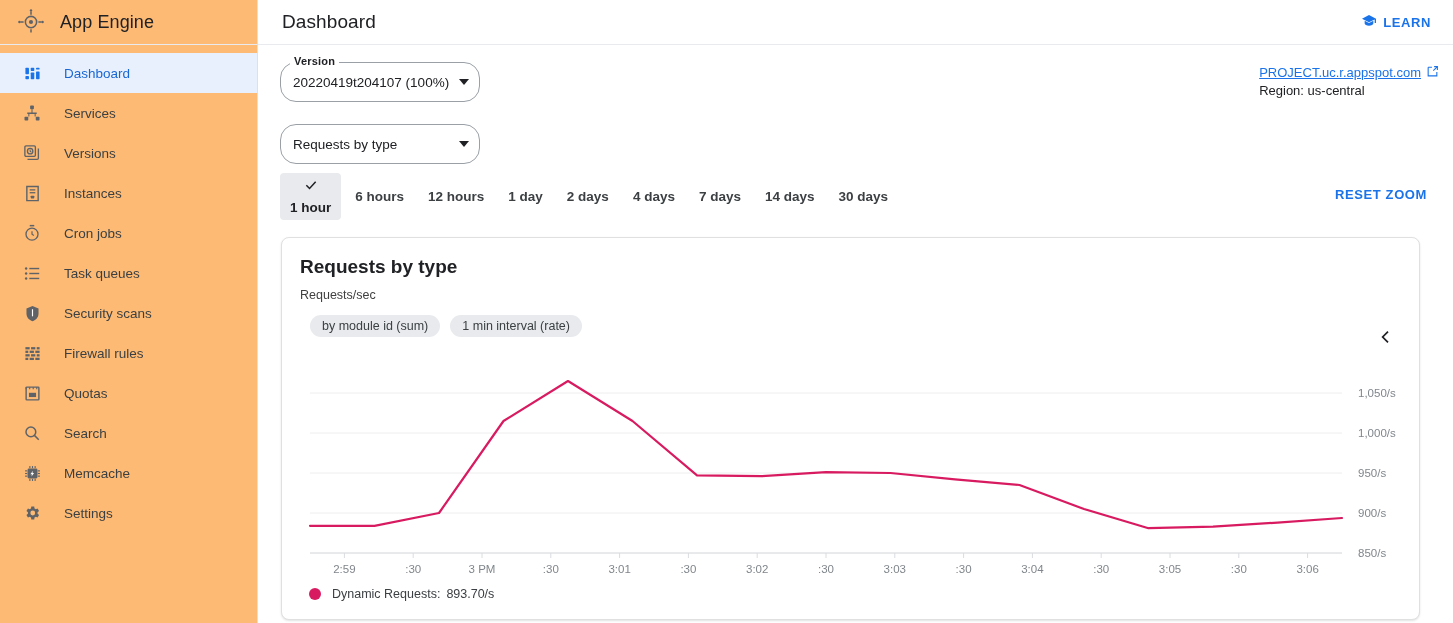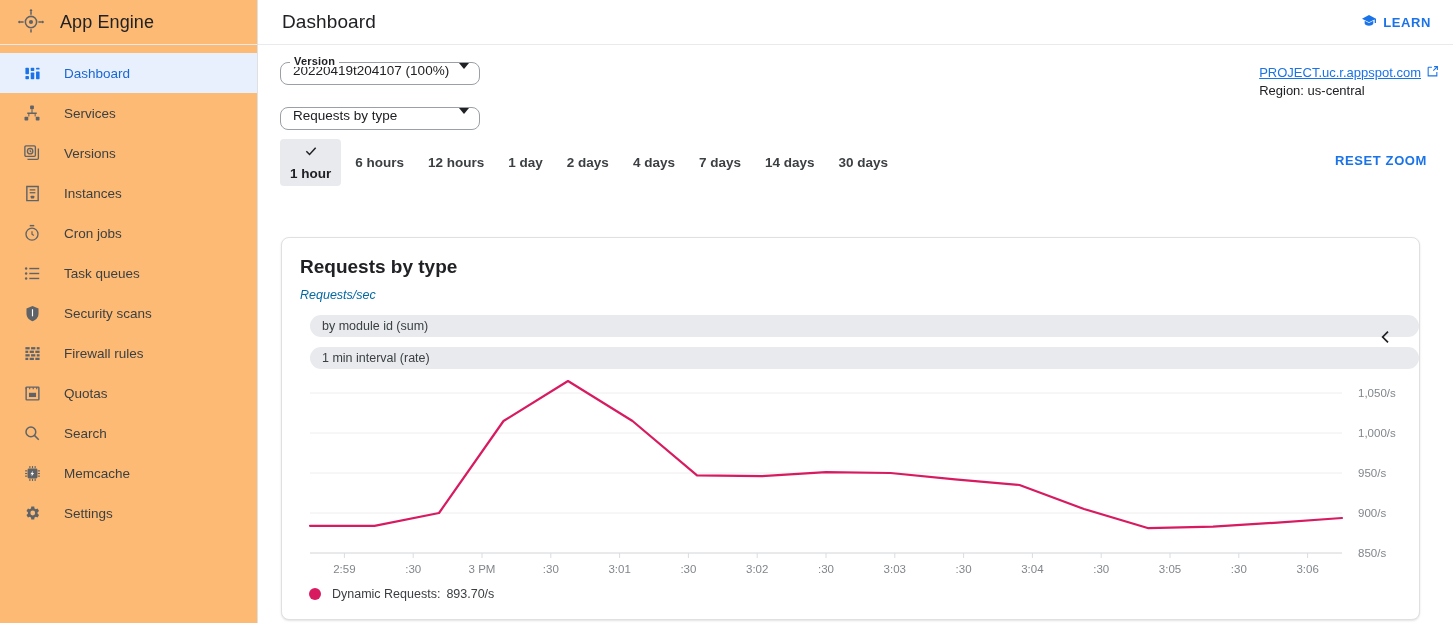--- a/index.html
+++ b/index.html
@@ -47,23 +47,23 @@
   .topbar-action {
     display: flex; align-items: center; gap: 6px; cursor: pointer;
     color: #1a73e8; font-size: 13px; font-weight: bold; letter-spacing: .6px;
     padding: 6px 8px;
   }
   .topbar-action.second { margin-left: 18px; }
 
   
   .controls { position: relative; padding: 17px 0 0 22px; }
   .select-outer {
-    position: relative; width: 200px; height: 23px;
-    border: 1px solid #9aa0a6; border-radius: 8px;
-    display: flex; padding: 0 10px 0 12px; cursor: pointer;
+    position: relative; width: 200px; height: 40px;
+    border: 1px solid #9aa0a6; border-radius: 16px;
+    display: flex; align-items: center; padding: 0 10px 0 12px; cursor: pointer;
     background: #fff;
   }
   .select-label {
     position: absolute; top: -8px; left: 9px; background: #fff;
     padding: 0 4px; font-size: 11px; color: #202124; font-weight: bold; letter-spacing:.2px;
   }
   .select-value { font-size: 13.5px; color: #202124; flex: 1; white-space: nowrap; }
   .caret {
     width: 0; height: 0; border-left: 5px solid transparent; border-right: 5px solid transparent;
     border-top: 6px solid #202124; margin-left: 6px;
@@ -98,22 +98,22 @@
   }
 
   
   .card {
     position: absolute; left: 281px; top: 237px; width: 1139px; height: 383px;
     background: #fff; border: 1px solid #e0e0e0; border-radius: 8px;
     box-shadow: 0 1px 2px rgba(60,64,67,.15);
     overflow: hidden;
   }
   .card-title { font-size: 19px; font-weight: bold; color: #202124; padding: 18px 0 0 18px; }
-  .card-sub { font-size: 12.5px; color: #0369a1; padding: 10px 0 0 18px; font-style: italic; }
-  .chips { display: flex; gap: 10px; padding: 13px 0 0 28px; flex-direction: column; }
+  .card-sub { font-size: 12.5px; color: #404040; padding: 10px 0 0 18px; }
+  .chips { display: flex; gap: 10px; padding: 13px 0 0 28px; }
   .chip {
     background: #e8eaed; color: #3c4043; border-radius: 11px;
     font-size: 12.5px; padding: 4px 12px; white-space: nowrap; cursor: pointer;
   }
   .collapse-btn {
     position: absolute; right: 22px; top: 88px; cursor: pointer;
     width: 22px; height: 22px; display:flex; align-items:center; justify-content:center;
     color: #202124;
   }
 

